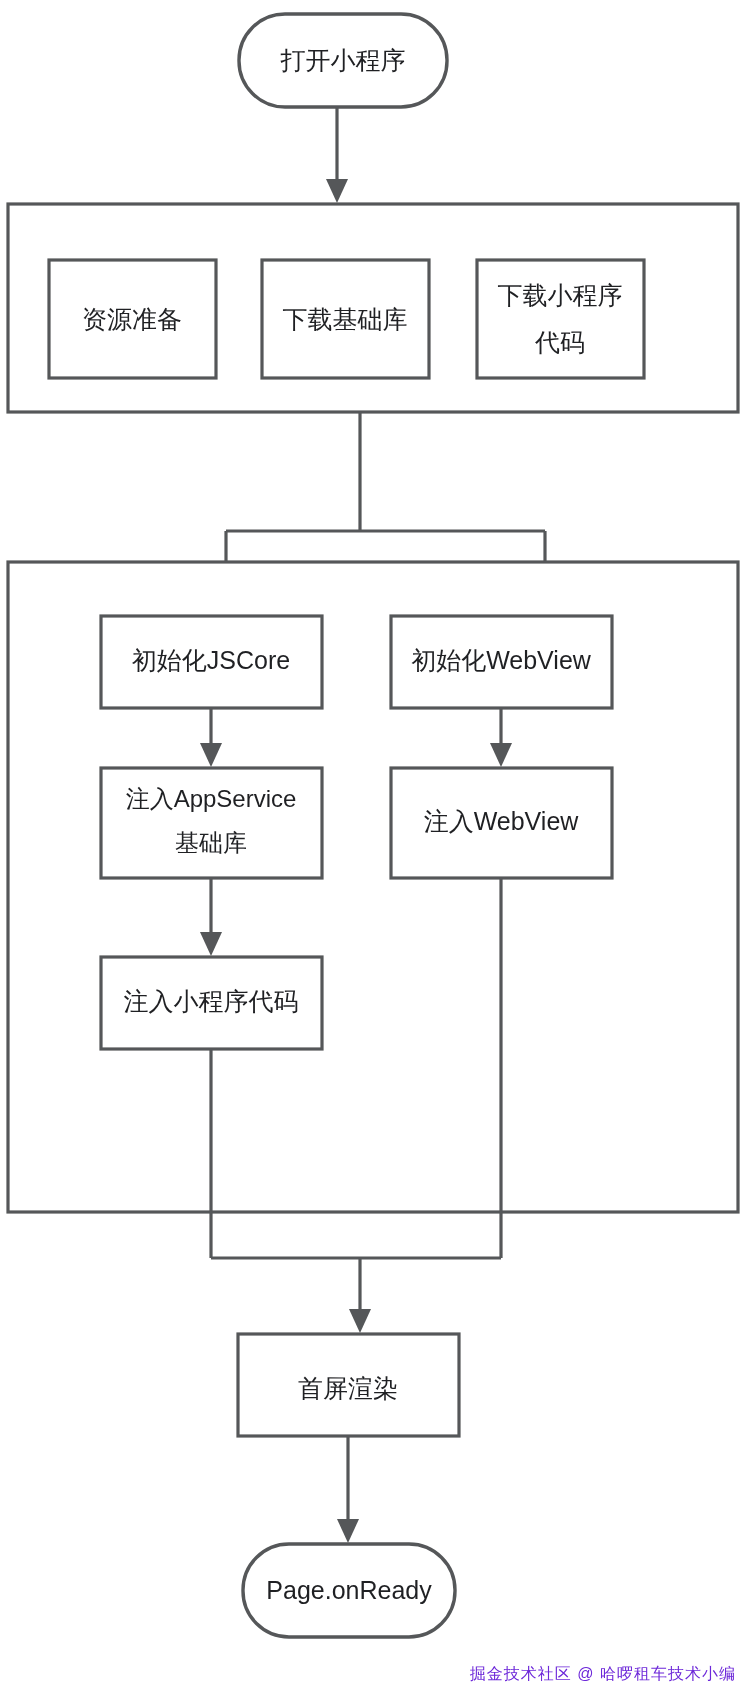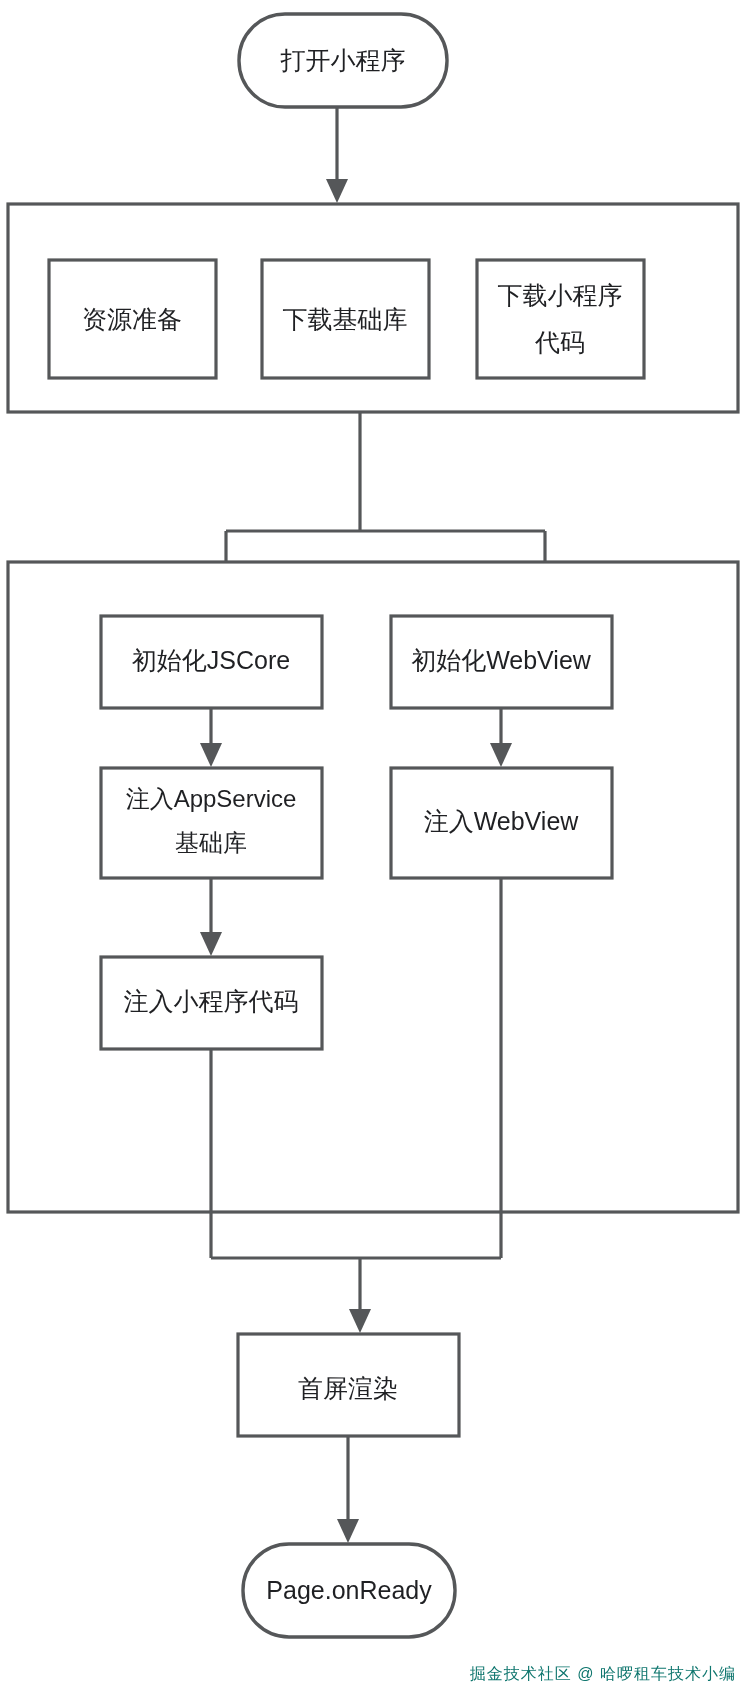--- a/index.html
+++ b/index.html
@@ -60,21 +60,21 @@
   }
   .node-label.small {
     font-size: 24px;
   }
   .watermark {
     position: absolute;
     right: 10px;
     bottom: 8px;
     font-family: "Liberation Sans", "DejaVu Sans", sans-serif;
     font-size: 16px;
-    color: #0f766e;
+    color: #6d28d9;
     letter-spacing: 1px;
     white-space: nowrap;
     user-select: none;
     margin-left: 30px;
   }
 </style>
 </head>
 <body>
 
 <div id="flowchart-root">

